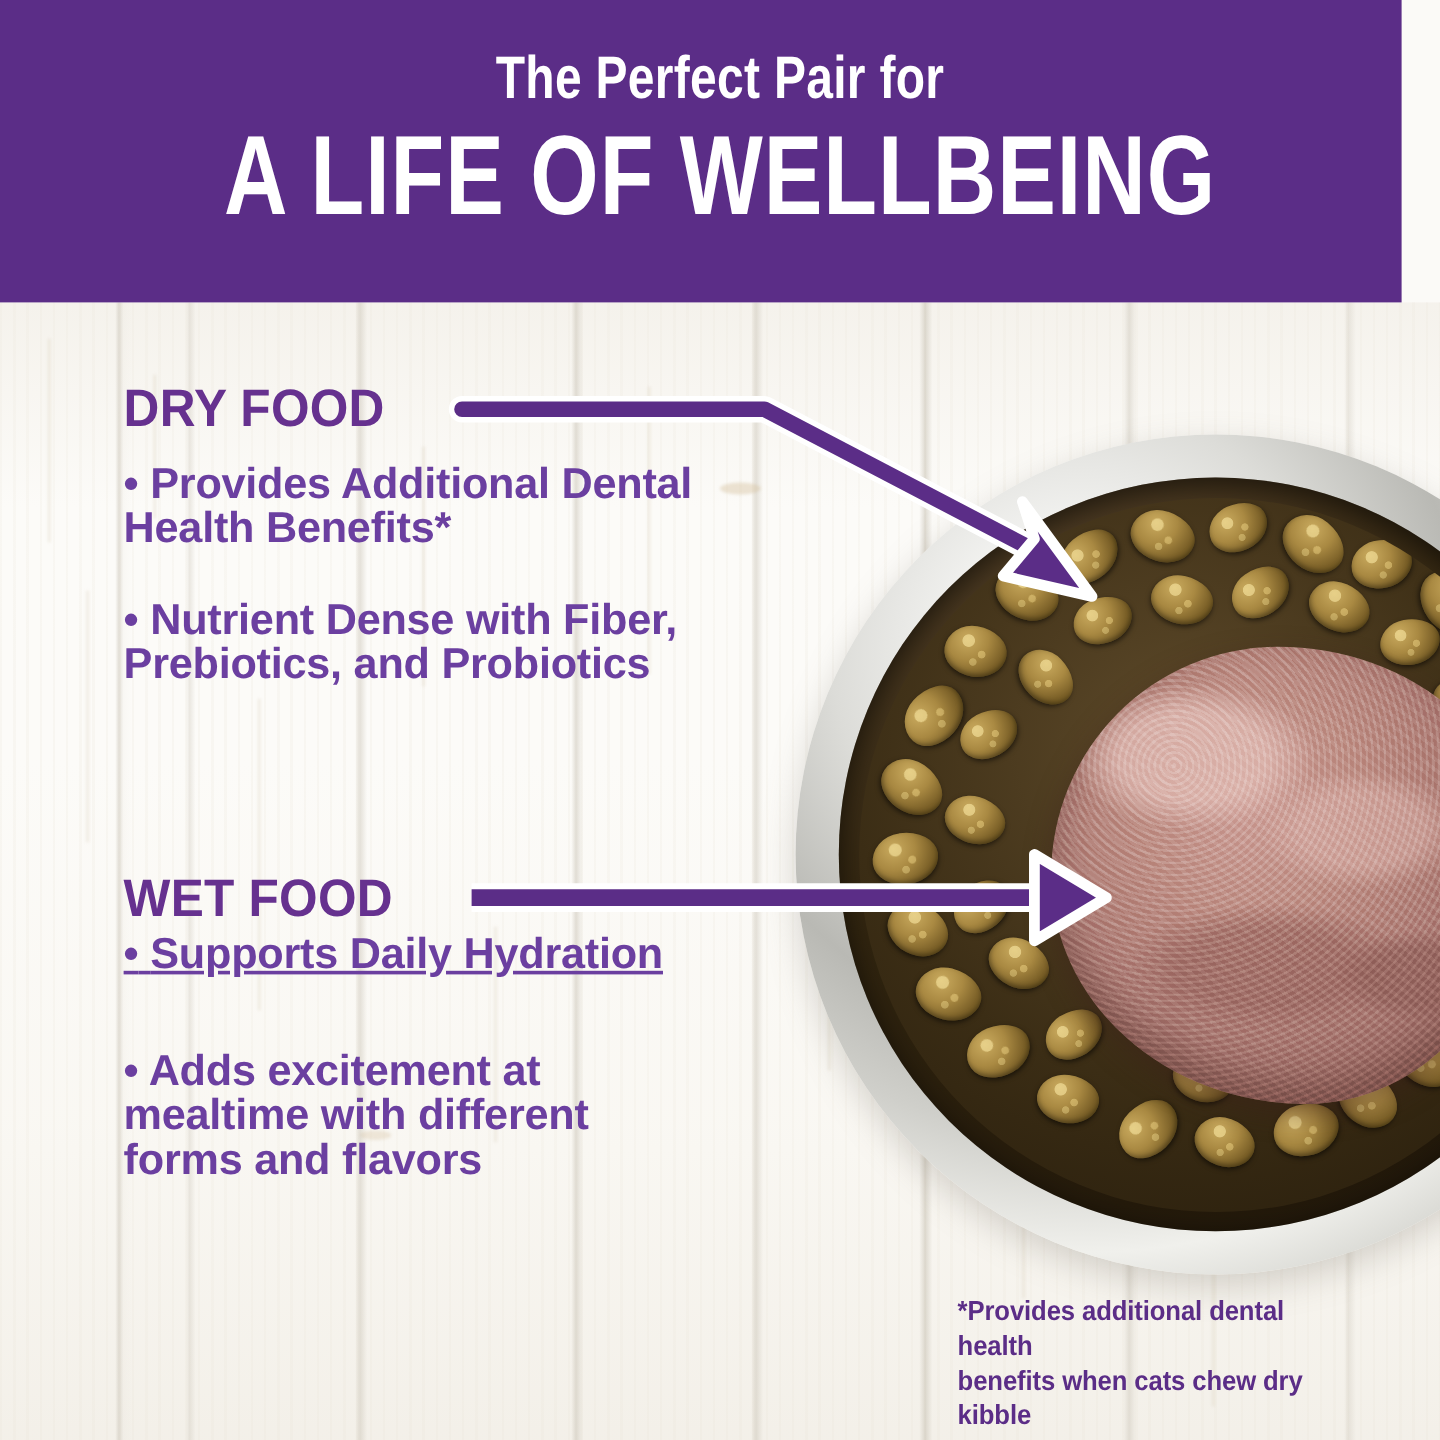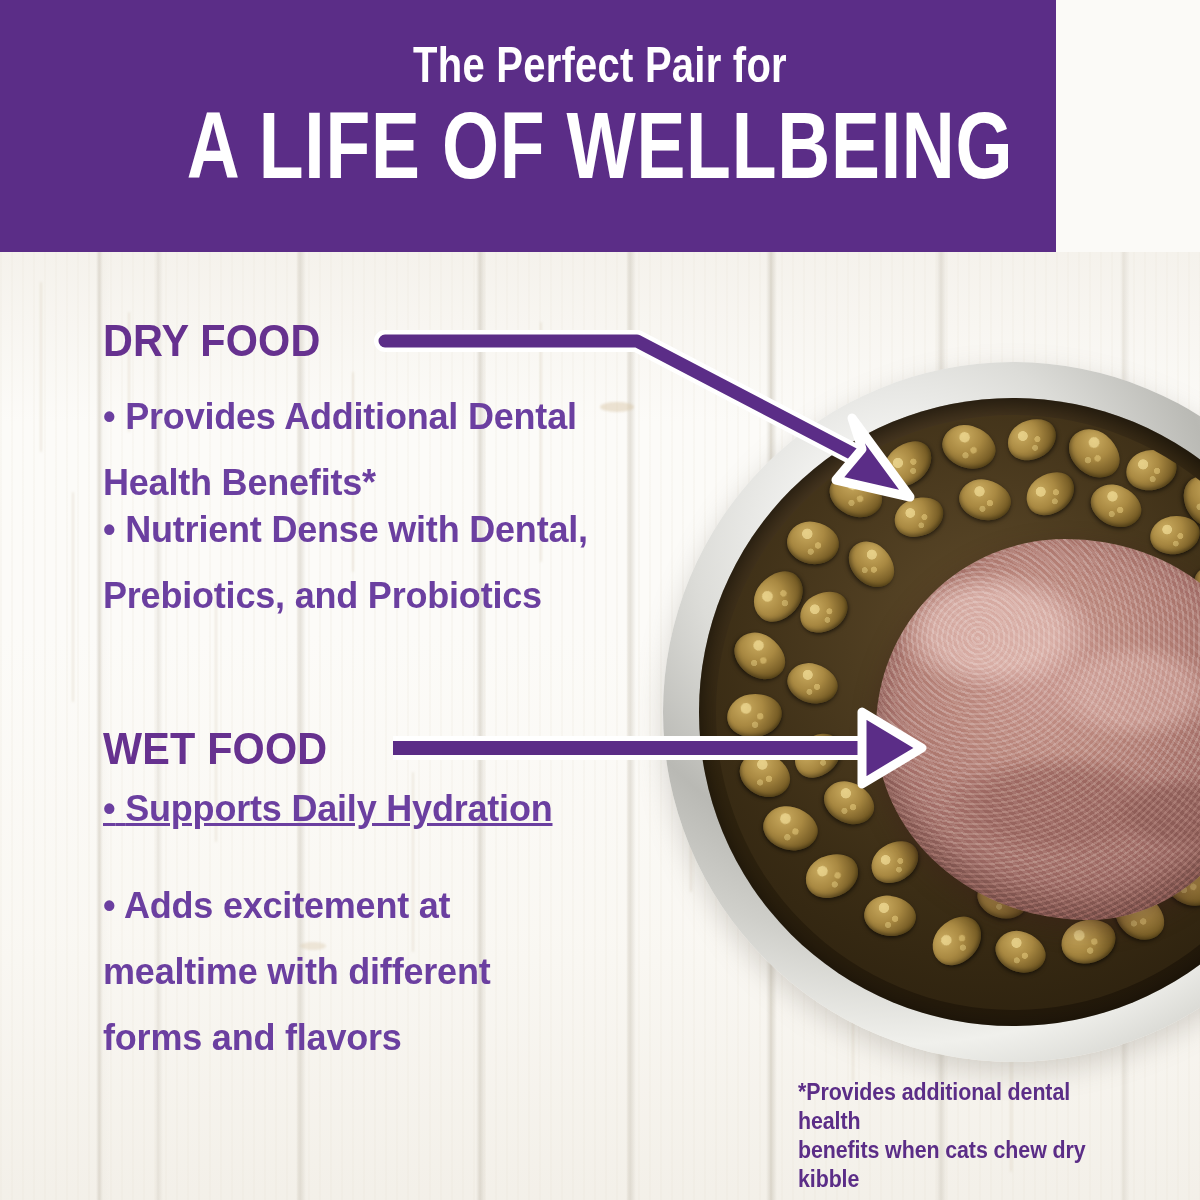--- a/index.html
+++ b/index.html
@@ -56,21 +56,21 @@
     background: rgba(209,195,170,.30);
     border-radius: 50%;
     filter: blur(1.2px);
   }
   .grain.v { width: 2px; border-radius: 1px; }
 
   
   .header {
     position: absolute;
     left: 0; top: 0;
-    width: 1056px; height: 252px;
+    width: 1168px; height: 252px;
     background: #5b2d87;
     text-align: center;
   }
   .header-kicker {
     position: absolute;
     left: 0; top: 36px;
     width: 1200px;
     color: #ffffff;
     font-family: "Liberation Sans Narrow", "Liberation Sans", sans-serif;
     font-size: 50px;
@@ -197,21 +197,21 @@
     letter-spacing: .2px;
     transform: scaleX(.94);
     transform-origin: left center;
     white-space: nowrap;
   }
   .bullet-block {
     position: absolute;
     color: #6b3fa0;
     font-size: 36px;
     font-weight: bold;
-    line-height: 66px;
+    line-height: 37px;
     letter-spacing: -.2px;
   }
   .bullet-block .dot {
     color: #6b3fa0;
     font-size: 36px;
   }
   .footnote {
     position: absolute;
     color: #5b2d87;
     font-family: "Liberation Sans Narrow", "Liberation Sans", sans-serif;
@@ -316,21 +316,21 @@
 
   <div class="section-head" style="left:103px; top:316px;">DRY FOOD</div>
 
   <div class="bullet-block" style="left:103px; top:384px; width:540px;">
     <span class="dot">•</span>
     <span>Provides Additional Dental Health Benefits*</span>
   </div>
 
   <div class="bullet-block" style="left:103px; top:497px; width:540px;">
     <span class="dot">•</span>
-    <span>Nutrient Dense with Dental, Prebiotics, and Probiotics</span>
+    <span>Nutrient Dense with Fiber, Prebiotics, and Probiotics</span>
   </div>
 
   <div class="section-head" style="left:103px; top:724px;">WET FOOD</div>
 
   <div class="bullet-block" style="left:103px; top:776px; width:470px;text-decoration:underline;">
     <span class="dot">•</span>
     <span>Supports Daily Hydration</span>
   </div>
 
   <div class="bullet-block" style="left:103px; top:873px; width:450px;">

